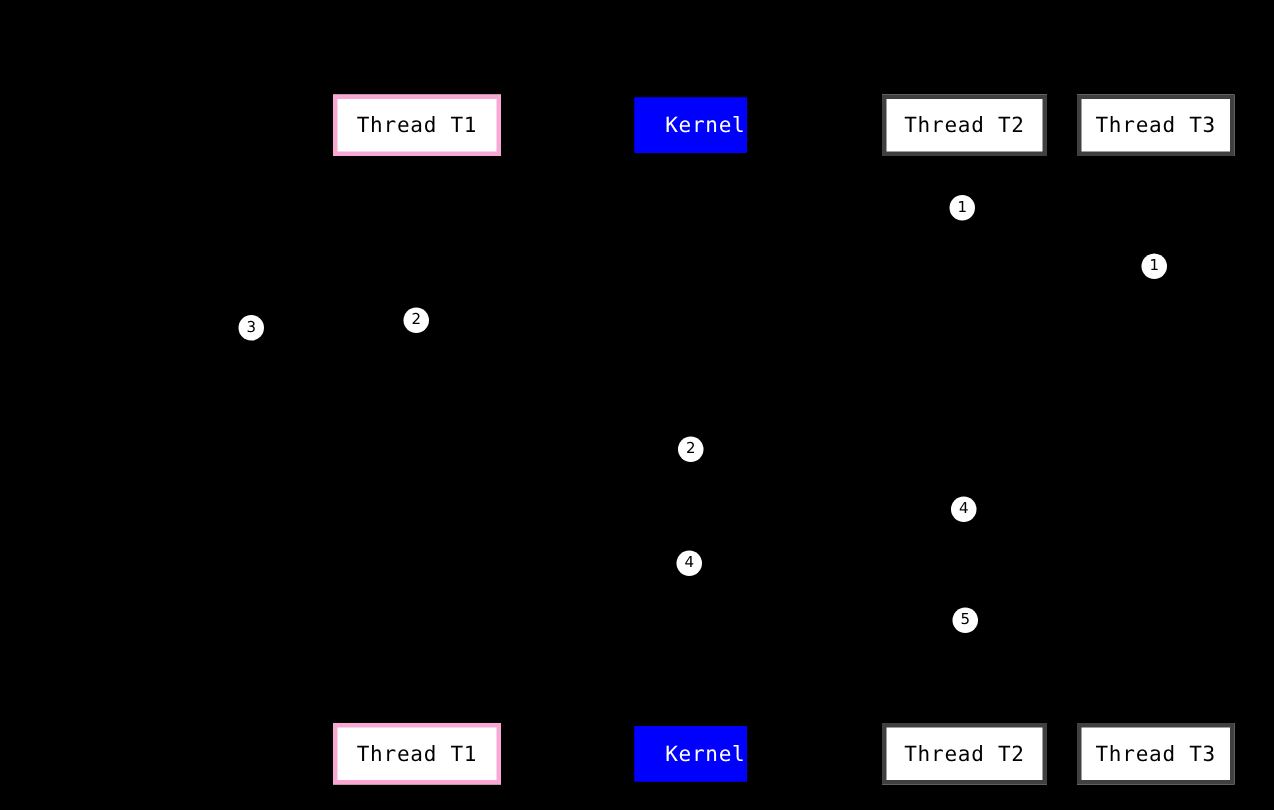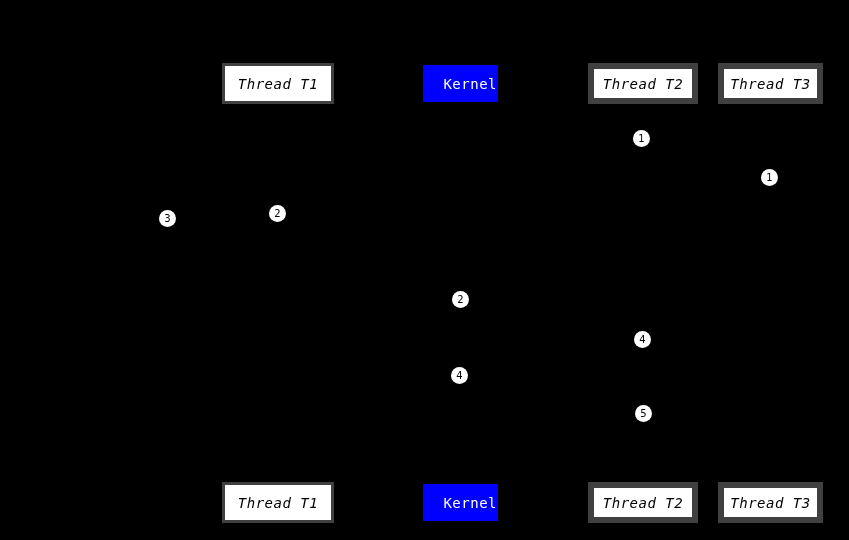--- a/index.html
+++ b/index.html
@@ -24,29 +24,27 @@
     align-items: center;
     justify-content: center;
     font-family: "DejaVu Sans Mono", "Liberation Mono", monospace;
     font-size: 14px;
     letter-spacing: 0.5px;
     white-space: nowrap;
     line-height: 1;
   }
   .participant.white-red {
     background: #FFFFFF;
-    border: 3px solid #404040;
+    border: 3px solid #f9a8d4;
     color: #000000;
-    font-style: italic;
   }
   .participant.white-blue {
     background: #FFFFFF;
-    border: 6px solid #404040;
+    border: 3px solid #404040;
     color: #000000;
-    font-style: italic;
   }
   .participant.blue-fill {
     background: #0000FF;
     border: 1px solid #0000FF;
     color: #FFFFFF;
     justify-content: flex-end;
   }
 
   
   .lifeline {

